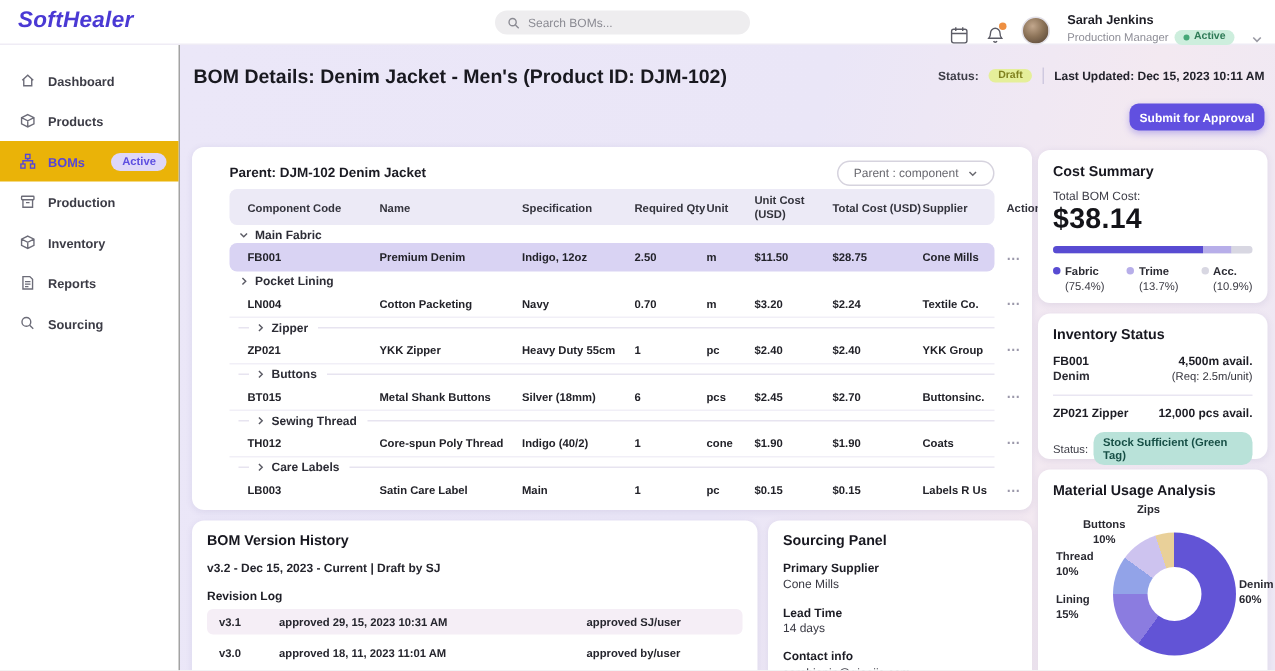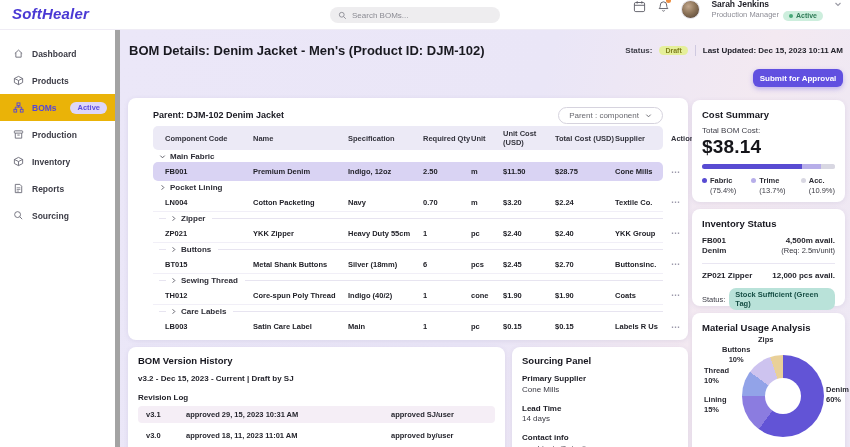--- a/index.html
+++ b/index.html
@@ -10,38 +10,38 @@
   .topbar { position:absolute; left:0; top:0; width:850px; height:30px; background:#fff;
             border-bottom:1px solid #efecf5; z-index:5; }
   .logo { position:absolute; left:12px; top:5px; font-size:15px; font-weight:800; font-style:italic;
           letter-spacing:.2px; }
   .searchbar { position:absolute; left:330px; top:7px; width:170px; height:16px; background:#eeedef;
                border-radius:8px; display:flex; align-items:center; gap:5px; padding:0 8px; }
   .searchbar svg { flex:0 0 auto; color:#8b8b93; }
   .searchbar input { border:none; outline:none; background:transparent; font-size:8px; color:#55555e;
                      font-family:"Liberation Sans",sans-serif; width:100%; }
   .searchbar input::placeholder { color:#8b8b93; }
-  .top-right { position:absolute; right:8px; top:0; height:30px; display:flex; align-items:flex-start; gap:11px; }
+  .top-right { position:absolute; right:8px; top:0; height:30px; display:flex; align-items:flex-end; gap:11px; }
   .tb-icon { color:#5c5c66; display:flex; position:relative; cursor:pointer; }
   .bell-dot { position:absolute; right:-1px; top:-2px; width:5px; height:5px; border-radius:50%; background:#ee8f41; }
   .avatar { width:19px; height:19px; border-radius:50%;
             background:radial-gradient(circle at 38% 32%, #c2a78d 0%, #8d7459 45%, #4e3e31 100%);
             border:1px solid #e2e0e8; }
   .user-block { line-height:1.15; }
   .user-name { font-size:8.5px; font-weight:700; color:#1e1e26; }
   .user-sub { display:flex; align-items:center; gap:4px; margin-top:1px; }
   .user-role { font-size:7.5px; color:#8d8d96; }
   .pill { display:inline-flex; align-items:center; gap:3px; border-radius:8px; padding:1px 6px;
           font-size:7px; font-weight:700; }
   .dot { width:4px; height:4px; border-radius:50%; display:inline-block; }
   .chev { color:#9a9aa4; display:flex; }
 
   
   .sidebar { position:absolute; left:0; top:30px; width:120px; bottom:0; background:#fff;
-             border-right:5px solid #a3a3a3; padding-top:10px; z-index:4; }
+             border-right:1px solid #a3a3a3; padding-top:10px; z-index:4; }
   .side-item { height:27px; display:flex; align-items:center; gap:8px; padding:0 8px 0 13px;
                font-size:8.5px; font-weight:600; color:#3c3c46; cursor:pointer; }
   .side-item svg { color:#6c6c78; flex:0 0 auto; }
   .side-item.active { background:#eab308; color:#5646d8;justify-content:center; }
   .side-item.active svg { color:#5646d8; }
   .side-badge { margin-left:auto; border-radius:8px; padding:1.5px 7px; font-size:7.5px; font-weight:700; }
 
   
   .content { position:absolute; left:120px; top:30px; right:0; bottom:0; overflow:hidden;
              background:linear-gradient(105deg,#ebe7f8 0%,#eae6f7 52%,#f3e9f1 78%,#ede8f5 100%); }

